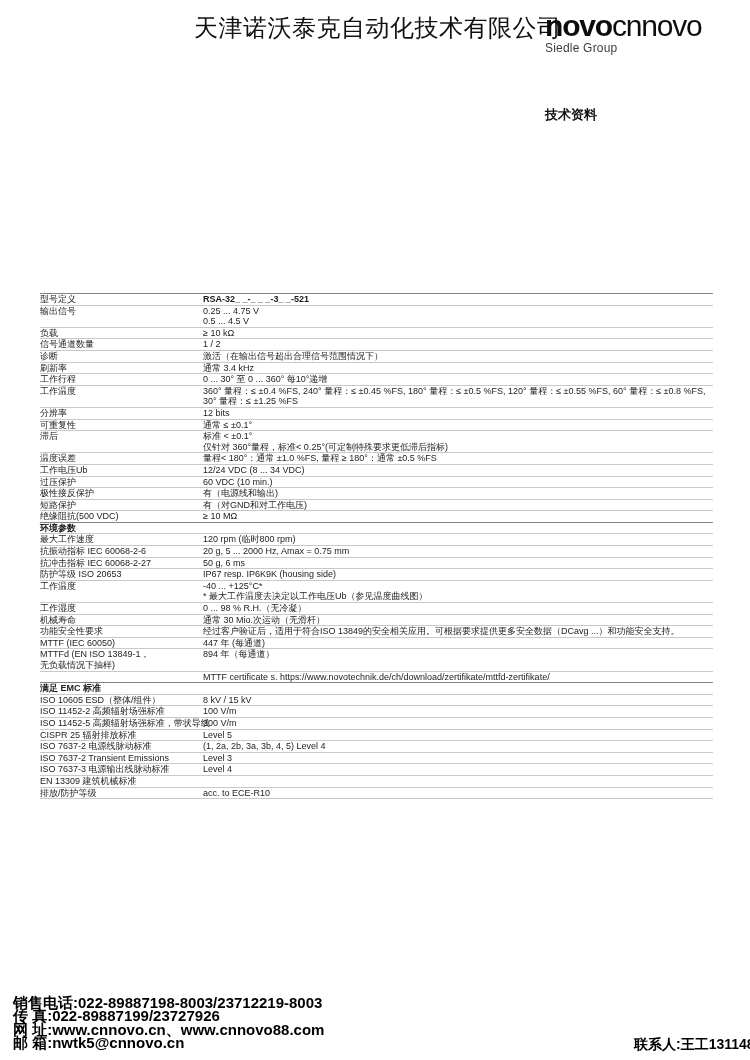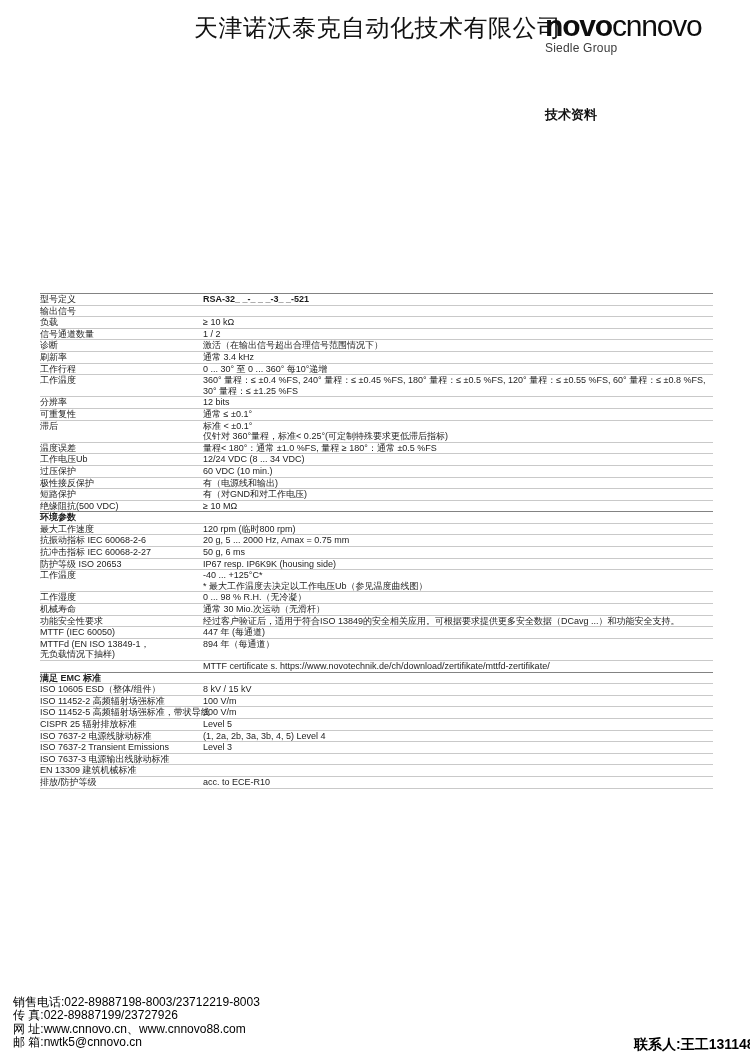--- a/index.html
+++ b/index.html
@@ -19,21 +19,21 @@
   
   .spec-table { position:absolute; left:40px; top:293px; width:673px; font-size:9px; line-height:10.6px; color:#1c1c1c; border-bottom:1px solid #c9c9c9; }
   .trow { display:flex; border-top:1px solid #c9c9c9; }
   .trow.dark, .trow.sec { border-top:1px solid #838383; }
   .trow.sec .lab { font-weight:bold; width:auto; }
   .lab { width:163px; flex:none; white-space:nowrap; overflow:visible; }
   .val { flex:1; min-width:0; }
   .val.b { font-weight:bold; }
 
   
-  .footer-left { position:absolute; left:13px; top:996px; font-size:12px; line-height:13.4px; font-weight:normal; color:#000; white-space:nowrap; }
+  .footer-left { position:absolute; left:13px; top:996px; font-size:15px; line-height:13.4px; font-weight:bold; color:#000; white-space:nowrap; }
   .footer-right { position:absolute; left:592px; top:1036px; font-size:14px; font-weight:bold; color:#000; white-space:nowrap;padding-left:42px; }
 </style>
 </head>
 <body>
 
 <div class="page">
 
   <div class="company">天津诺沃泰克自动化技术有限公司</div>
 
   <div class="logo-block">
@@ -49,20 +49,24 @@
           <div>型号定义</div>
         </div>
         <div class="val b">
           <div>RSA-32_ _-_ _ _-3_ _-521</div>
         </div>
       </div>
       <div class="trow">
         <div class="lab">
           <div>输出信号</div>
         </div>
+        <div class="val">
+          <div>0.25 ... 4.75 V</div>
+          <div>0.5 ... 4.5 V</div>
+        </div>
       </div>
       <div class="trow">
         <div class="lab">
           <div>负载</div>
         </div>
         <div class="val">
           <div>≥ 10 kΩ</div>
         </div>
       </div>
       <div class="trow">
@@ -318,20 +322,23 @@
         <div class="lab">
           <div>ISO 7637-2 Transient Emissions</div>
         </div>
         <div class="val">
           <div>Level 3</div>
         </div>
       </div>
       <div class="trow">
         <div class="lab">
           <div>ISO 7637-3 电源输出线脉动标准</div>
+        </div>
+        <div class="val">
+          <div>Level 4</div>
         </div>
       </div>
       <div class="trow">
         <div class="lab">
           <div>EN 13309 建筑机械标准</div>
         </div>
         <div class="val">
           <div></div>
         </div>
       </div>

